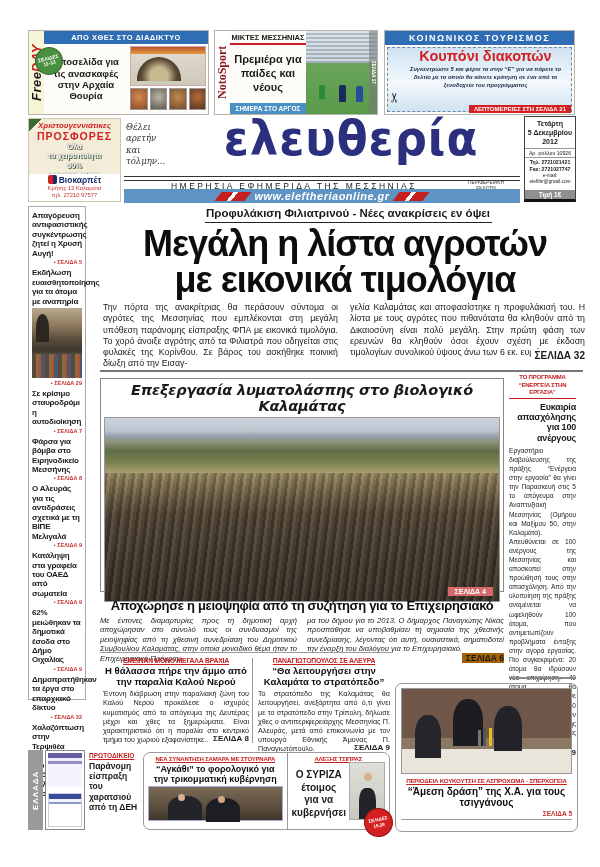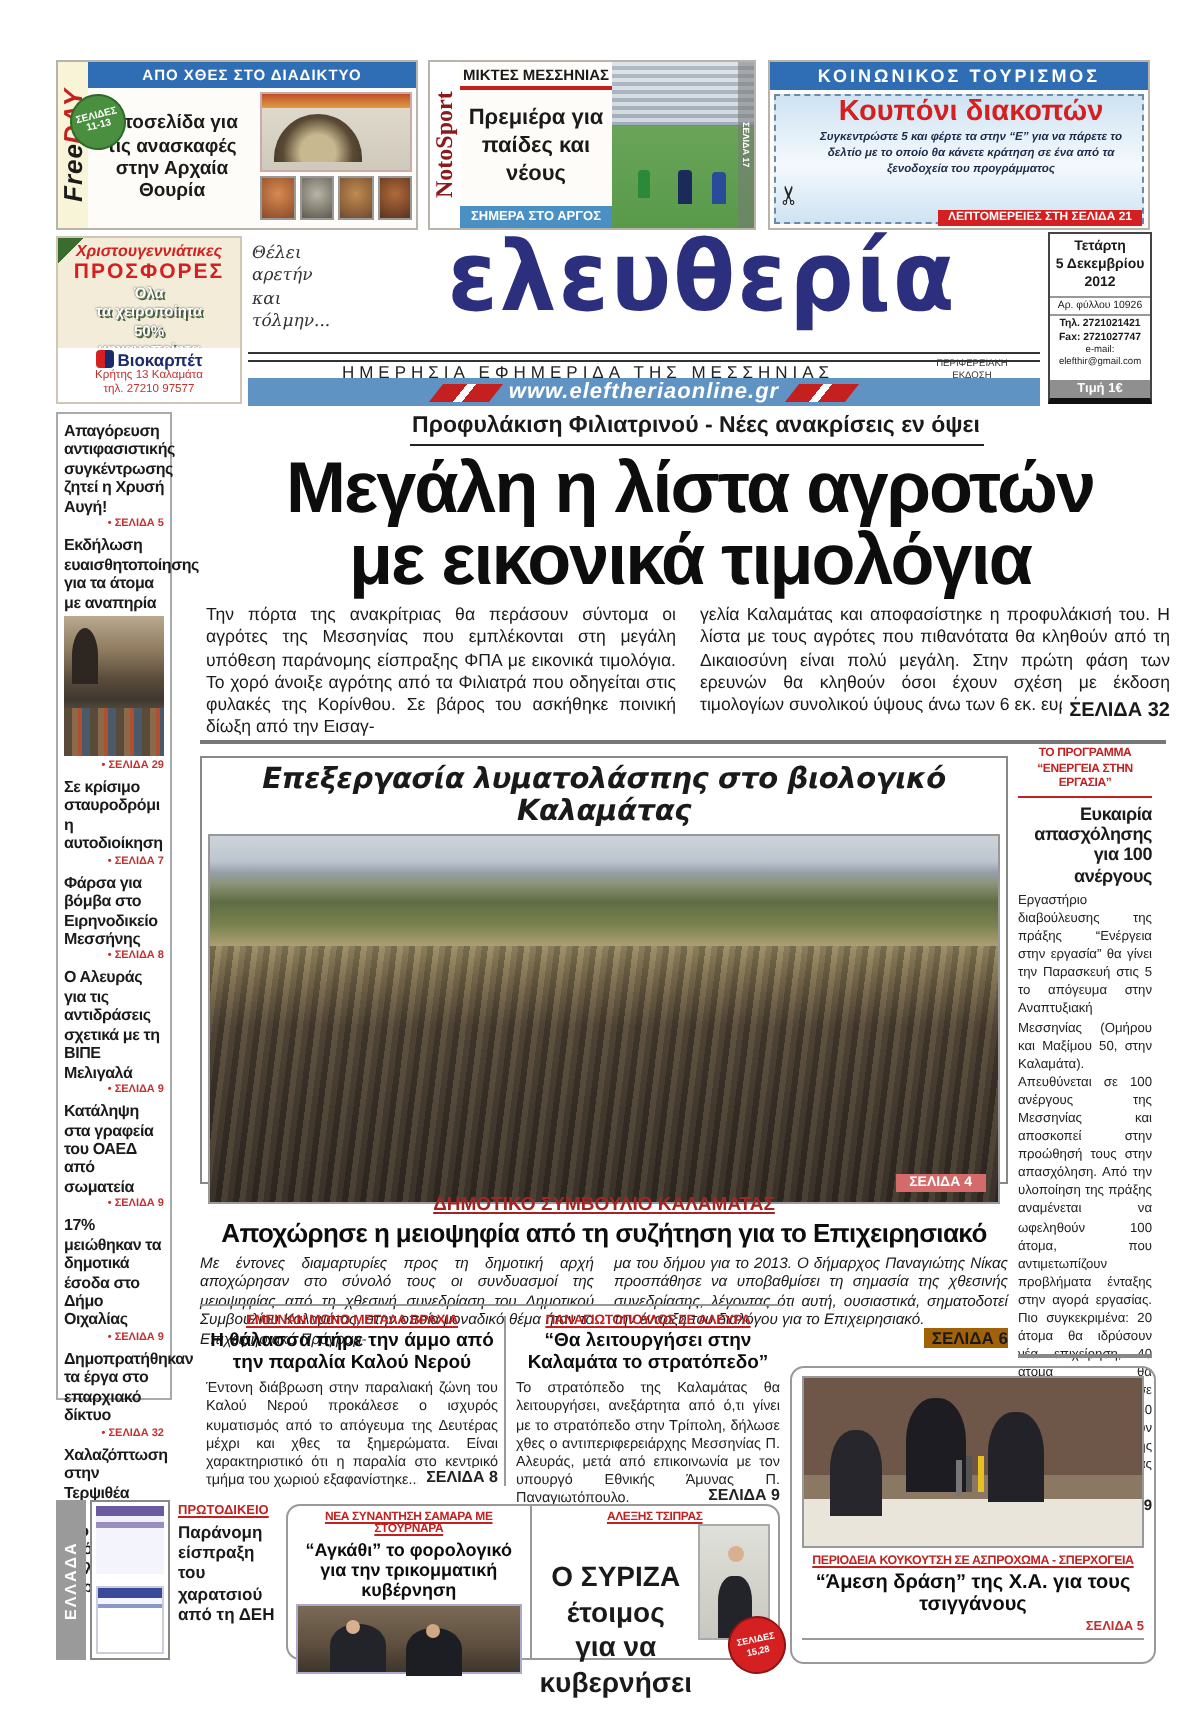--- a/index.html
+++ b/index.html
@@ -187,21 +187,21 @@
          display:flex;box-sizing:border-box;overflow:visible;}
   .tax{width:140px;padding:3px 4px;border-right:1px solid #999;}
   .tax-photo{height:33px;margin-top:2px;border:1px solid #aac;position:relative;background:
       linear-gradient(180deg,#7a6a55 0,#5d4e3e 60%,#3e352b 100%);}
   .tax-photo::before{content:"";position:absolute;left:14%;bottom:0;width:26%;height:72%;
       background:#23232a;border-radius:45% 45% 0 0;box-shadow:38px 2px 0 #1d1d24;}
   .tax-photo::after{content:"";position:absolute;left:22%;top:22%;width:7px;height:7px;border-radius:50%;
       background:#d8b090;box-shadow:40px 2px 0 #d0a886;}
   .tsip{flex:1;padding:3px 4px;position:relative;}
   .tsip-row{display:flex;gap:3px;}
-  .tsip-head{flex:1;font-weight:bold;font-size:14px;line-height:1.25;text-align:center;margin-top:18px;}
+  .tsip-head{flex:1;font-weight:bold;font-size:10px;line-height:1.25;text-align:center;margin-top:7px;}
   .tsip-photo{width:34px;height:56px;border:1px solid #aaa;position:relative;background:
       linear-gradient(180deg,#e0e0da 0,#c8c8c0 100%);}
   .tsip-photo::before{content:"";position:absolute;left:25%;bottom:0;width:50%;height:55%;
       background:#23232a;border-radius:40% 40% 0 0;}
   .tsip-photo::after{content:"";position:absolute;left:40%;top:18%;width:8px;height:8px;border-radius:50%;
       background:#d8b090;}
   .tsip-badge{position:absolute;right:-4px;bottom:-8px;width:27px;height:27px;border-radius:50%;
       background:#d42020;color:#fff;font-weight:bold;font-size:4.6px;line-height:1.2;
       display:flex;align-items:center;justify-content:center;text-align:center;transform:rotate(-12deg);
       border:1px solid #8f1414;}
@@ -349,21 +349,21 @@
     </div>
     <div class="sb-item">
       <div class="sb-title">Ο Αλευράς για τις αντιδράσεις σχετικά με τη ΒΙΠΕ Μελιγαλά</div>
       <div class="sb-page">ΣΕΛΙΔΑ 9</div>
     </div>
     <div class="sb-item">
       <div class="sb-title">Κατάληψη στα γραφεία του ΟΑΕΔ από σωματεία</div>
       <div class="sb-page">ΣΕΛΙΔΑ 9</div>
     </div>
     <div class="sb-item">
-      <div class="sb-title">17% μειώθηκαν τα δημοτικά έσοδα στο Δήμο Οιχαλίας</div>
+      <div class="sb-title">62% μειώθηκαν τα δημοτικά έσοδα στο Δήμο Οιχαλίας</div>
       <div class="sb-page">ΣΕΛΙΔΑ 9</div>
     </div>
     <div class="sb-item">
       <div class="sb-title">Δημοπρατήθηκαν τα έργα στο επαρχιακό δίκτυο</div>
       <div class="sb-page">ΣΕΛΙΔΑ 32</div>
     </div>
     <div class="sb-item">
       <div class="sb-title">Χαλαζόπτωση στην Τερψιθέα</div>
       <div class="sb-page">ΣΕΛΙΔΑ 4</div>
     </div>
@@ -383,21 +383,20 @@
   <div class="abs program">
     <div class="prog-kicker pre">ΤΟ ΠΡΟΓΡΑΜΜΑ
 “ΕΝΕΡΓΕΙΑ ΣΤΗΝ ΕΡΓΑΣΙΑ”</div>
     <div class="prog-title">Ευκαιρία απασχόλησης για 100 ανέργους</div>
     <div class="prog-body jc">Εργαστήριο διαβούλευσης της πράξης “Ενέργεια στην εργασία” θα γίνει την Παρασκευή στις 5 το απόγευμα στην Αναπτυξιακή Μεσσηνίας (Ομήρου και Μαξίμου 50, στην Καλαμάτα). Απευθύνεται σε 100 ανέργους της Μεσσηνίας και αποσκοπεί στην προώθησή τους στην απασχόληση. Από την υλοποίηση της πράξης αναμένεται να ωφεληθούν 100 άτομα, που αντιμετωπίζουν προβλήματα ένταξης στην αγορά εργασίας. Πιο συγκεκριμένα: 20 άτομα θα ιδρύσουν νέα επιχείρηση, 40 άτομα θα απασχοληθούν σε επιχειρήσεις και 40 άτομα θα υπογράψουν συμβάσεις απόκτησης εργασιακής εμπειρίας στον ιδιωτικό τομέα.</div>
     <div class="prog-page">ΣΕΛΙΔΑ 9</div>
   </div>
   <div class="abs prog-rule"></div>
 
   <div class="abs council">
-    <div class="coun-kicker">ΔΗΜΟΤΙΚΟ ΣΥΜΒΟΥΛΙΟ ΚΑΛΑΜΑΤΑΣ</div>
     <div class="coun-head">Αποχώρησε η μειοψηφία από τη συζήτηση για το Επιχειρησιακό</div>
     <div class="coun-body">
       <div class="lead-col jc">Με έντονες διαμαρτυρίες προς τη δημοτική αρχή αποχώρησαν στο σύνολό τους οι συνδυασμοί της μειοψηφίας από τη χθεσινή συνεδρίαση του Δημοτικού Συμβουλίου Καλαμάτας, στην οποία μοναδικό θέμα ήταν το Επιχειρησιακό Πρόγραμ-</div>
       <div class="lead-col jc">μα του δήμου για το 2013. Ο δήμαρχος Παναγιώτης Νίκας προσπάθησε να υποβαθμίσει τη σημασία της χθεσινής συνεδρίασης, λέγοντας ότι αυτή, ουσιαστικά, σηματοδοτεί την έναρξη του διαλόγου για το Επιχειρησιακό.</div>
       <div class="coun-page">ΣΕΛΙΔΑ 6</div>
     </div>
   </div>
   <div class="abs mid-rule"></div>
   <div class="abs vdiv"></div>
 

